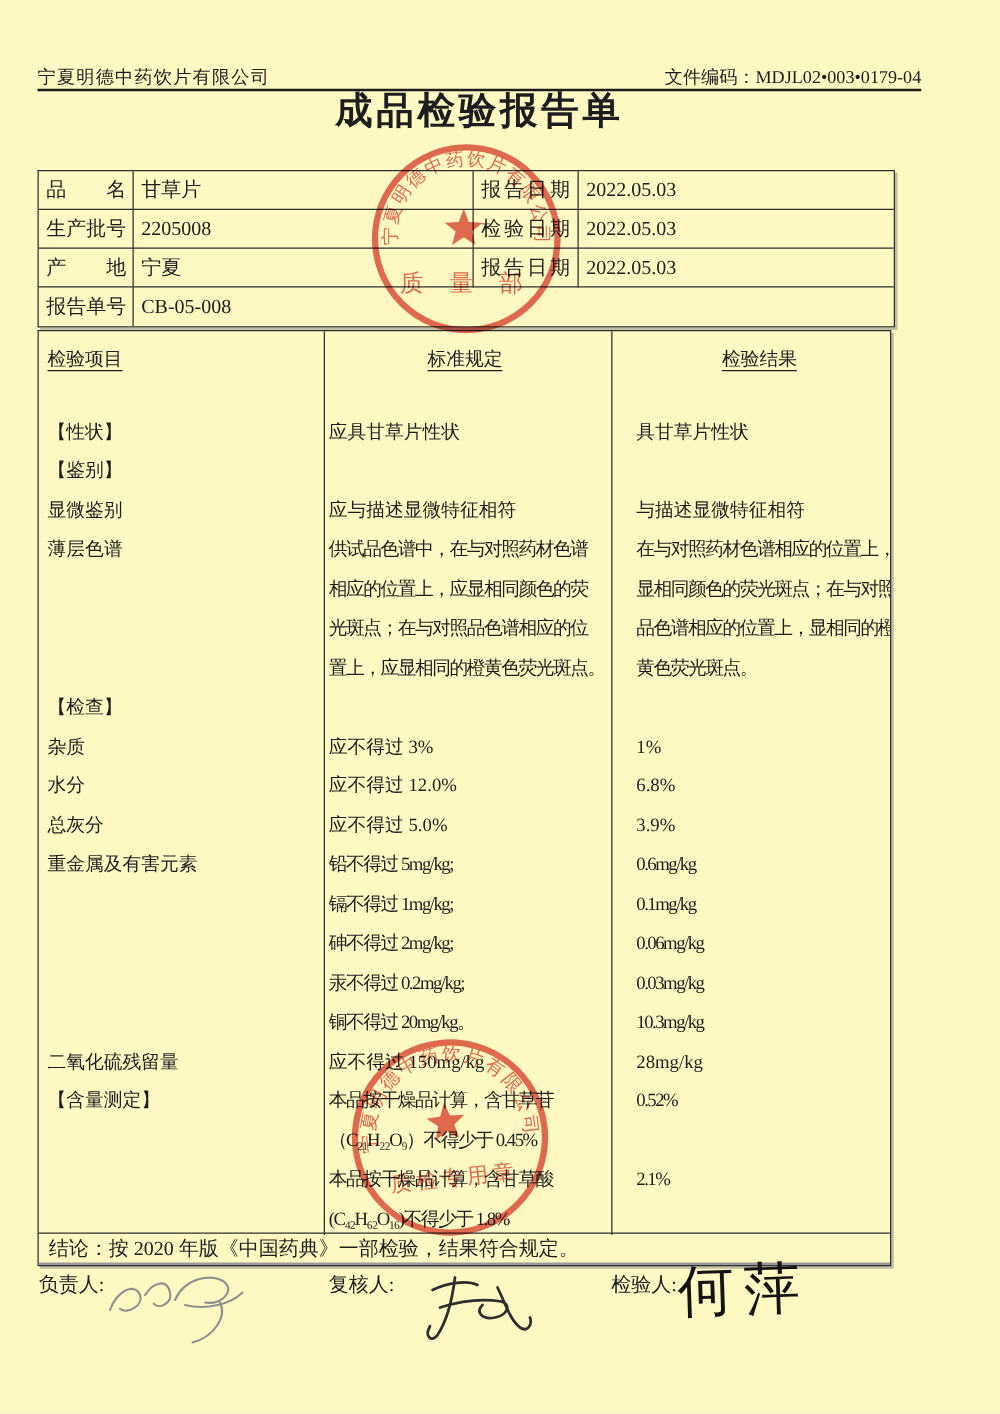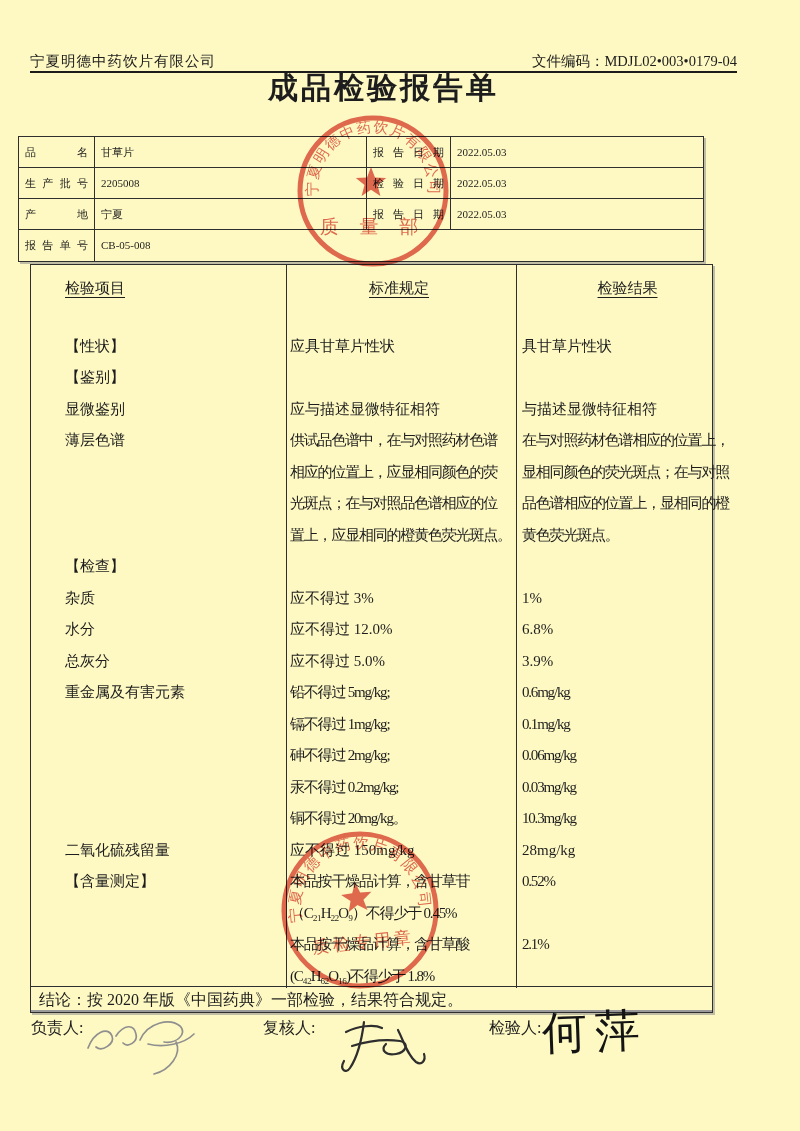--- a/index.html
+++ b/index.html
@@ -5,39 +5,39 @@
   html,body{margin:0;padding:0;background:#e8e8e8;}
   .page{position:relative;width:800px;height:1131px;background:#fef9c3;margin:0 auto;
         font-family:"Liberation Serif","DejaVu Serif",serif;color:#1d1d1d;overflow:hidden;}
   
   .hdr-company{position:absolute;left:30px;top:52px;font-size:14.5px;letter-spacing:1px;}
   .hdr-code{position:absolute;right:63px;top:52px;font-size:14.5px;}
   .hdr-rule{position:absolute;left:30px;top:71px;width:707px;height:2px;background:#1c1c1c;}
   .doc-title{position:absolute;left:30px;top:68px;width:707px;text-align:center;
              font-size:30px;font-weight:bold;letter-spacing:3px;}
   
-  .info-table{position:absolute;left:18px;top:136px;width:684px;border:1px solid #2f2f2f;
+  .info-table{position:absolute;left:30px;top:136px;width:684px;border:1px solid #2f2f2f;
               box-shadow:2px 2px 0 rgba(140,140,140,.55);display:grid;
-              grid-template-columns:76px 272px 84px 252px;font-size:11px;}
+              grid-template-columns:76px 272px 84px 252px;font-size:16px;}
   .info-table .cell{height:31px;line-height:31px;padding:0 6px;box-sizing:border-box;
                     border-bottom:1px solid #2f2f2f;white-space:nowrap;overflow:hidden;}
   .info-table .cell.rb{border-right:1px solid #2f2f2f;}
   .info-table .cell.last{border-bottom:none;}
   .info-table .lbl{text-align:justify;text-align-last:justify;}
   .info-table .span3{grid-column:2/5;}
   
   .main-table{position:absolute;left:30px;top:264px;width:683px;height:749px;
               border:1px solid #2f2f2f;box-sizing:border-box;
               box-shadow:2px 2px 0 rgba(140,140,140,.55);font-size:15px;}
-  .main-body{position:relative;width:100%;height:723px;box-sizing:border-box;padding-top:8px;overflow:hidden;margin-left:27px;}
+  .main-body{position:relative;width:100%;height:723px;box-sizing:border-box;padding-top:8px;overflow:hidden;}
   .vline{position:absolute;top:0;width:1px;height:723px;background:#2f2f2f;}
   .vline.v1{left:228px;} .vline.v2{left:458px;}
   .mrow{display:grid;grid-template-columns:228px 230px 225px;}
   .mrow.hdr-row{margin-bottom:26px;}
-  .c1{padding-left:7px;} .c2{padding-left:4px;} .c3{padding-left:6px;}
+  .c1{padding-left:7px;} .c2{padding-left:4px;} .c3{padding-left:20px;}
   .line{line-height:31.5px;height:31.5px;white-space:nowrap;}
   .mrow.wrap .c2 .line,.mrow.wrap .c3 .line{letter-spacing:-1.2px;}
   .hdr-row .line{text-decoration:underline;text-underline-offset:4px;}
   .hdr-row .c2 .line,.hdr-row .c3 .line{text-align:center;padding-right:8px;text-decoration:underline;}
   
   .concl-row{position:absolute;left:0;bottom:0;width:100%;height:26px;box-sizing:border-box;
              border-top:1px solid #2f2f2f;line-height:25px;padding-left:8px;font-size:16px;
              border-bottom:2px solid #9a9a9a;}
   
   .footer-label{position:absolute;top:1018px;font-size:16px;}

